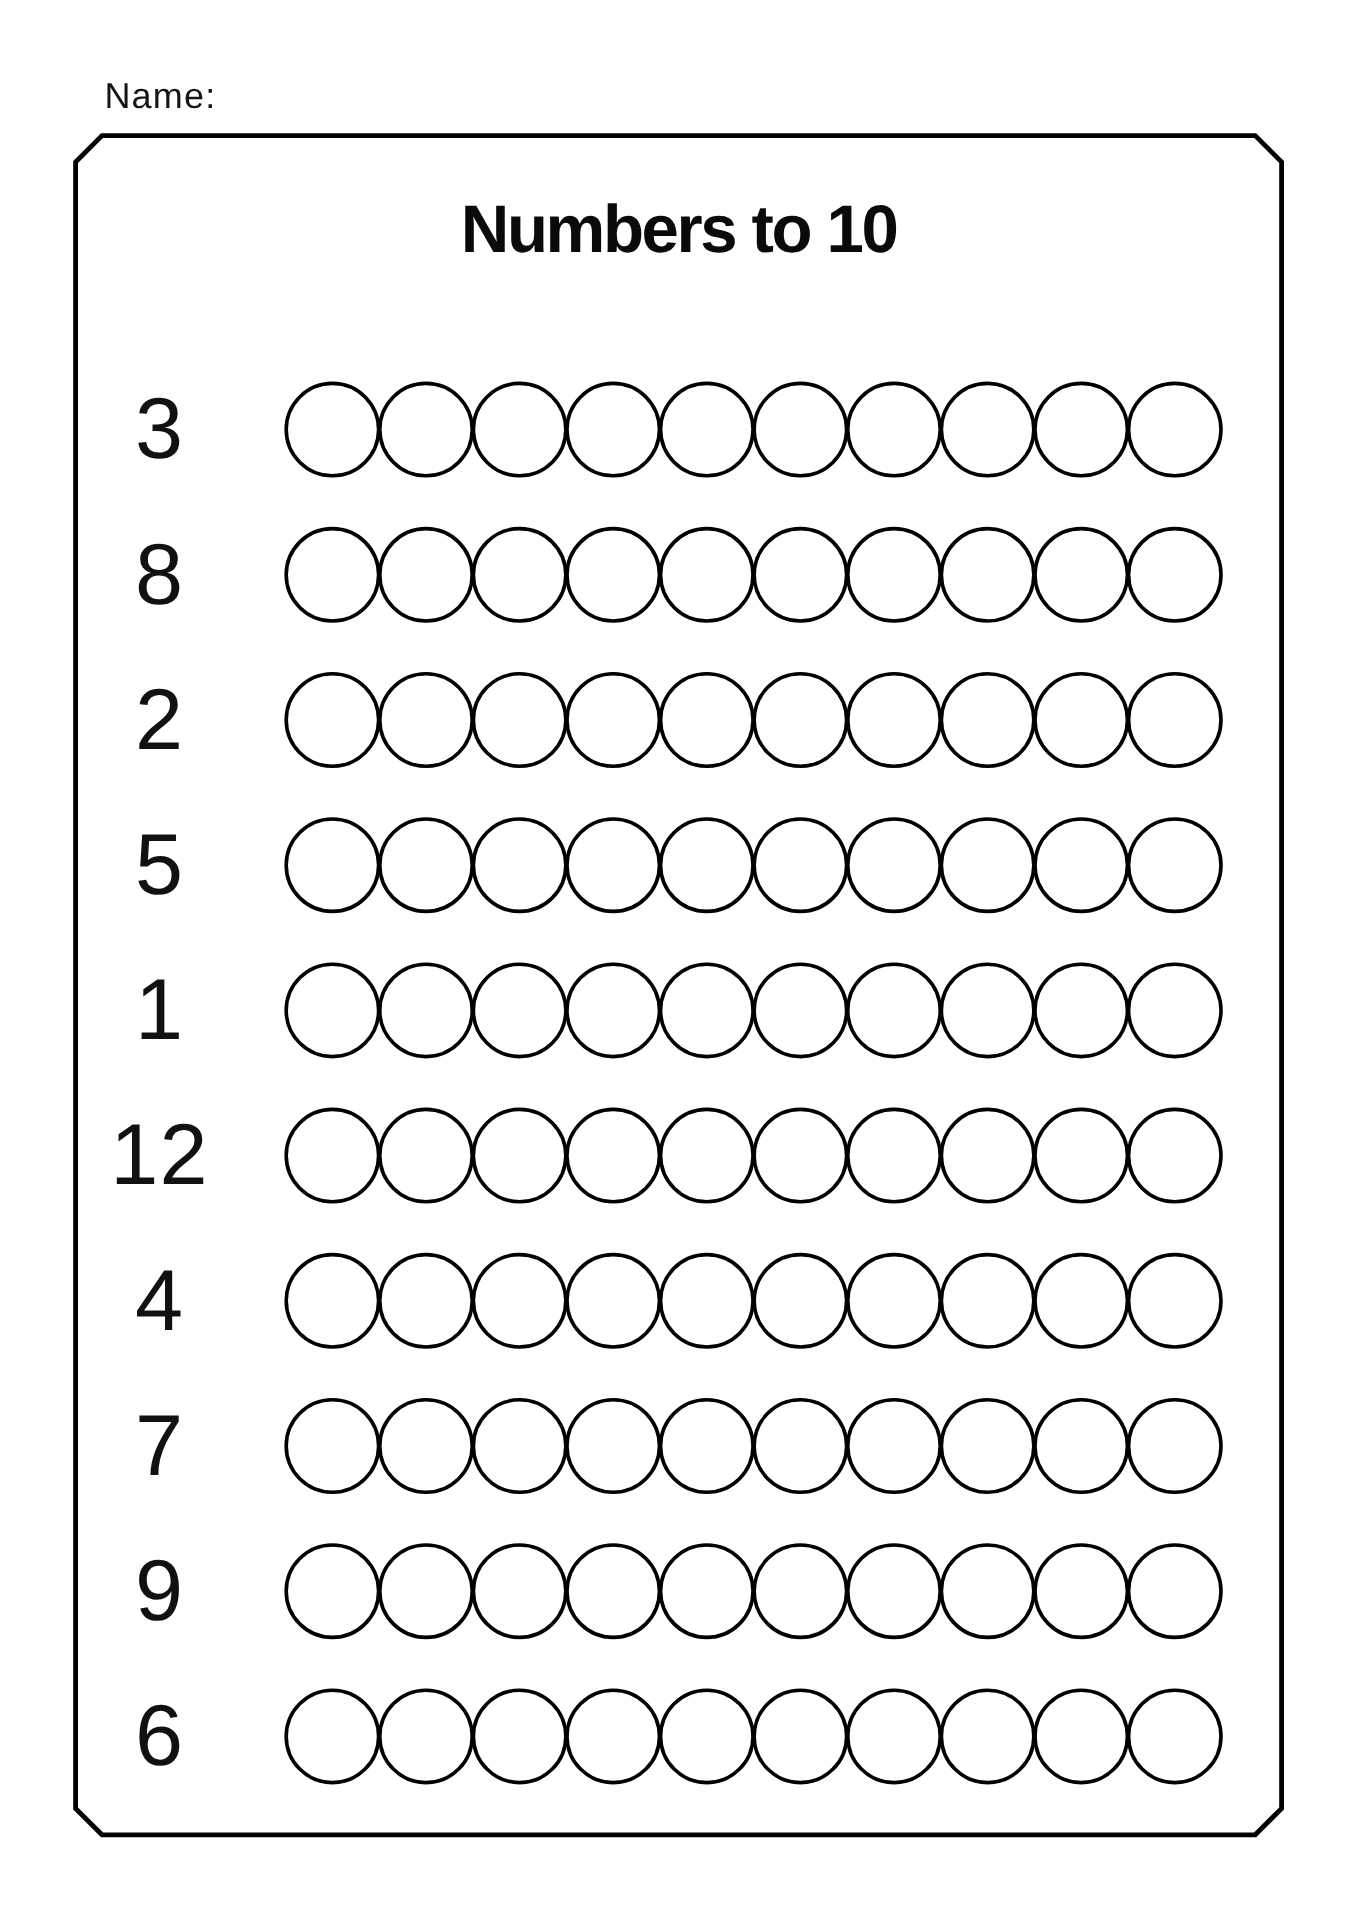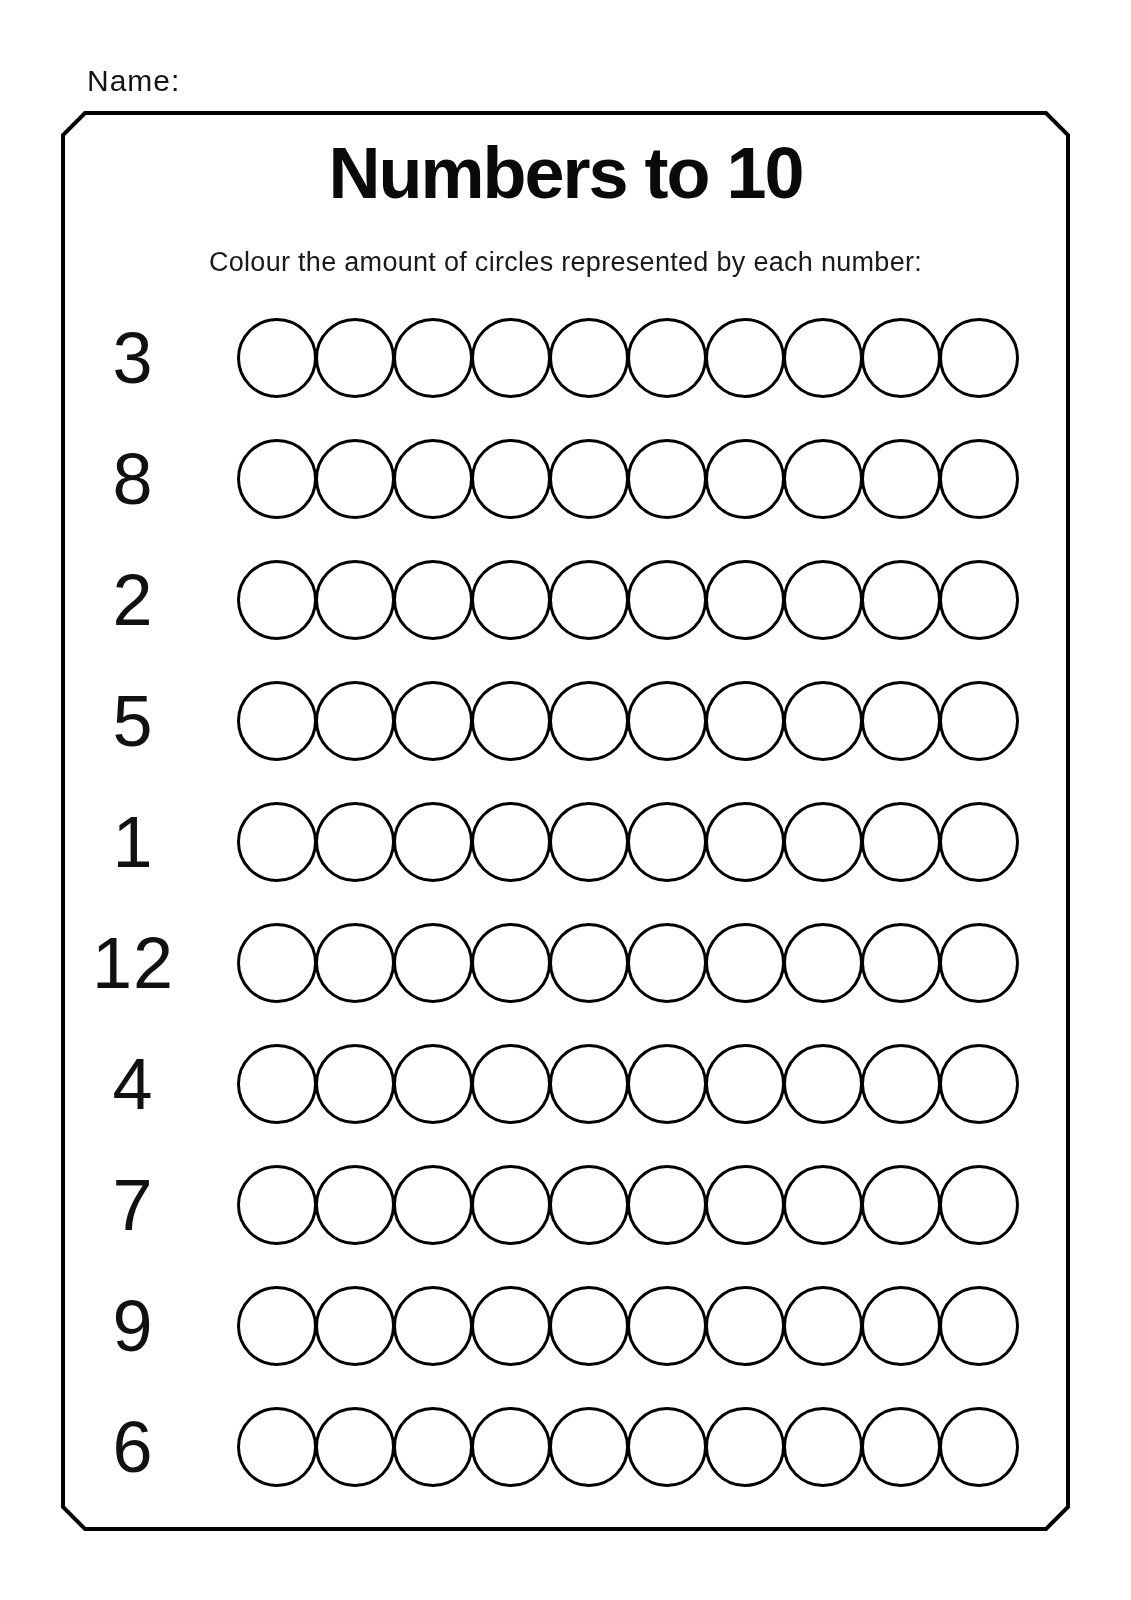--- a/index.html
+++ b/index.html
@@ -29,24 +29,24 @@
     position: absolute;
     left: 0;
     top: 0;
     width: 1131px;
     height: 1600px;
     pointer-events: none;
   }
   .title {
     position: absolute;
     left: 63px;
-    top: 136px;
+    top: 162px;
     width: 1005px;
     text-align: center;
-    font-size: 72px;
+    font-size: 56px;
     line-height: 1.05;
     font-weight: 800;
     letter-spacing: -2px;
     color: #0a0a0a;
   }
   .instructions {
     position: absolute;
     left: 63px;
     top: 247px;
     width: 1005px;
@@ -98,21 +98,20 @@
 <div class="page">
 
   <span class="name-label">Name:</span>
 
   <svg class="frame-svg" viewBox="0 0 1131 1600" xmlns="http://www.w3.org/2000/svg">
     <polygon points="85,113 1046,113 1068,135 1068,1507 1046,1529 85,1529 63,1507 63,135" fill="none" stroke="#000000" stroke-width="4"></polygon>
   </svg>
 
   <div class="title">Numbers to 10</div>
 
-  <div class="instructions">Colour the amount of circles represented by each number:</div>
 
   <div class="rows" id="rows">
   <div class="row">
     <div class="num">3</div>
     <div class="circles">
           <div class="circle"></div>
           <div class="circle"></div>
           <div class="circle"></div>
           <div class="circle"></div>
           <div class="circle"></div>

